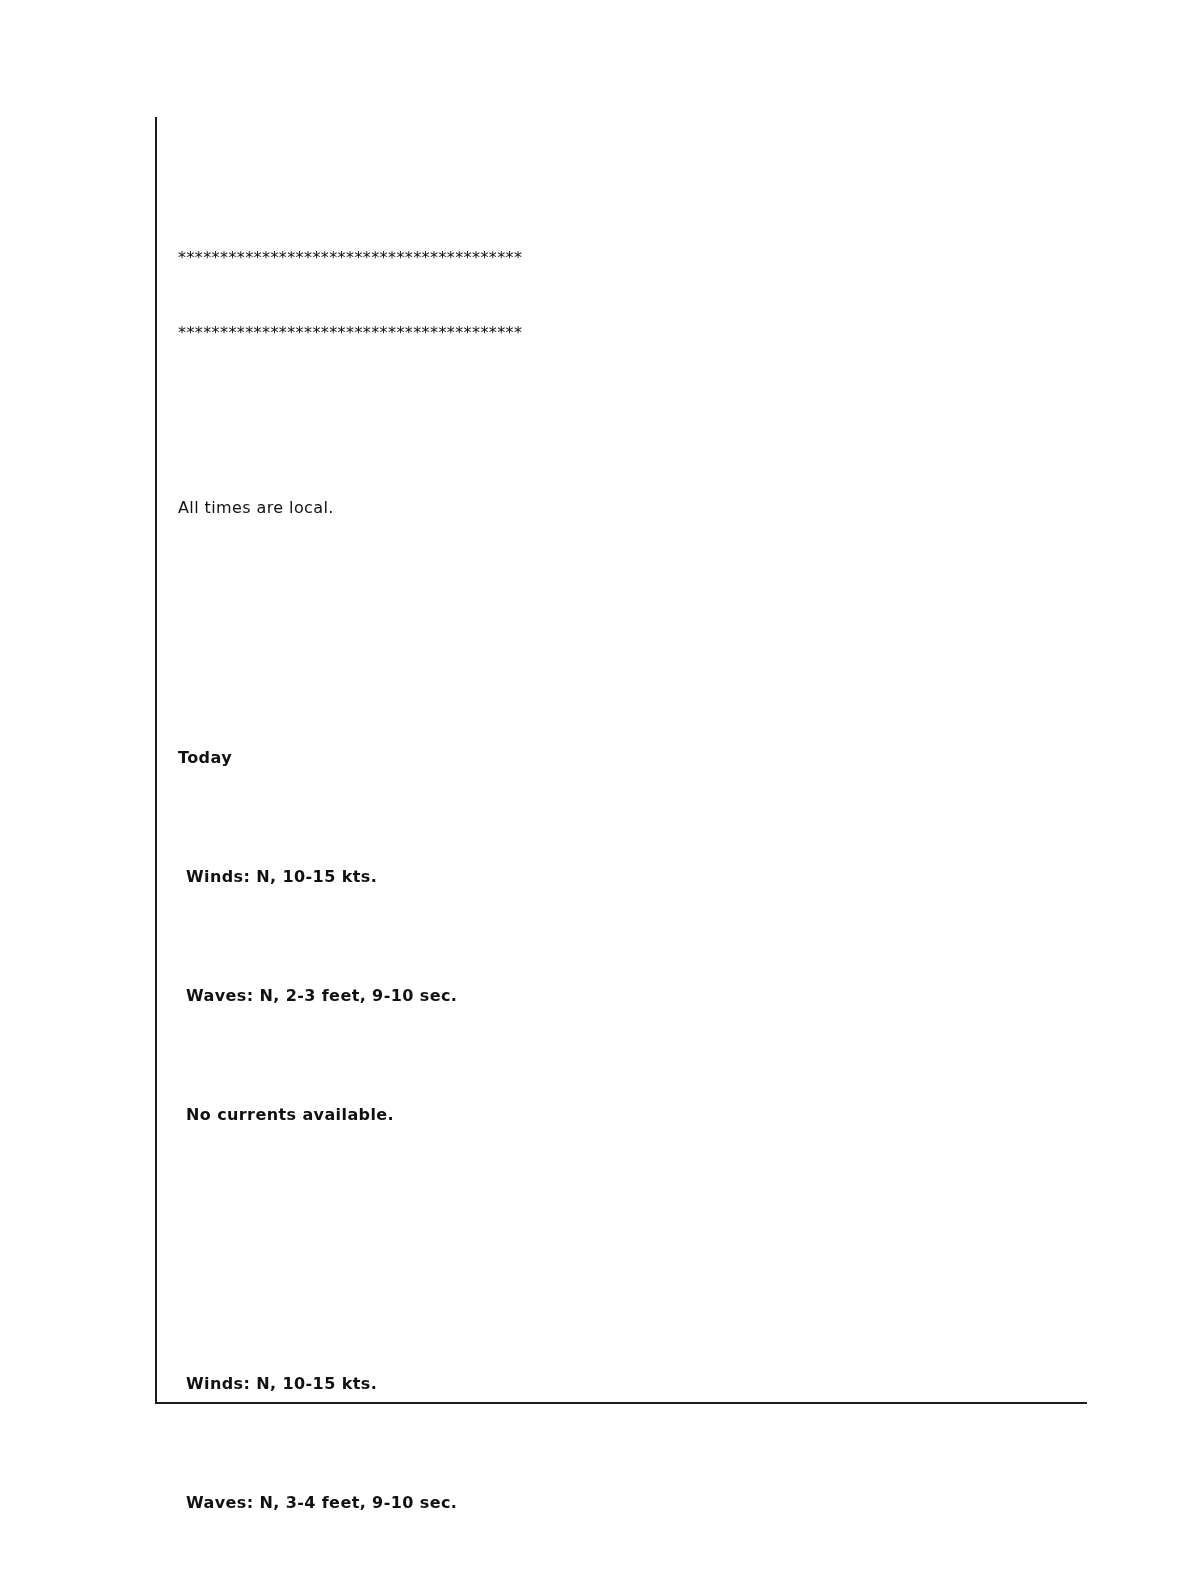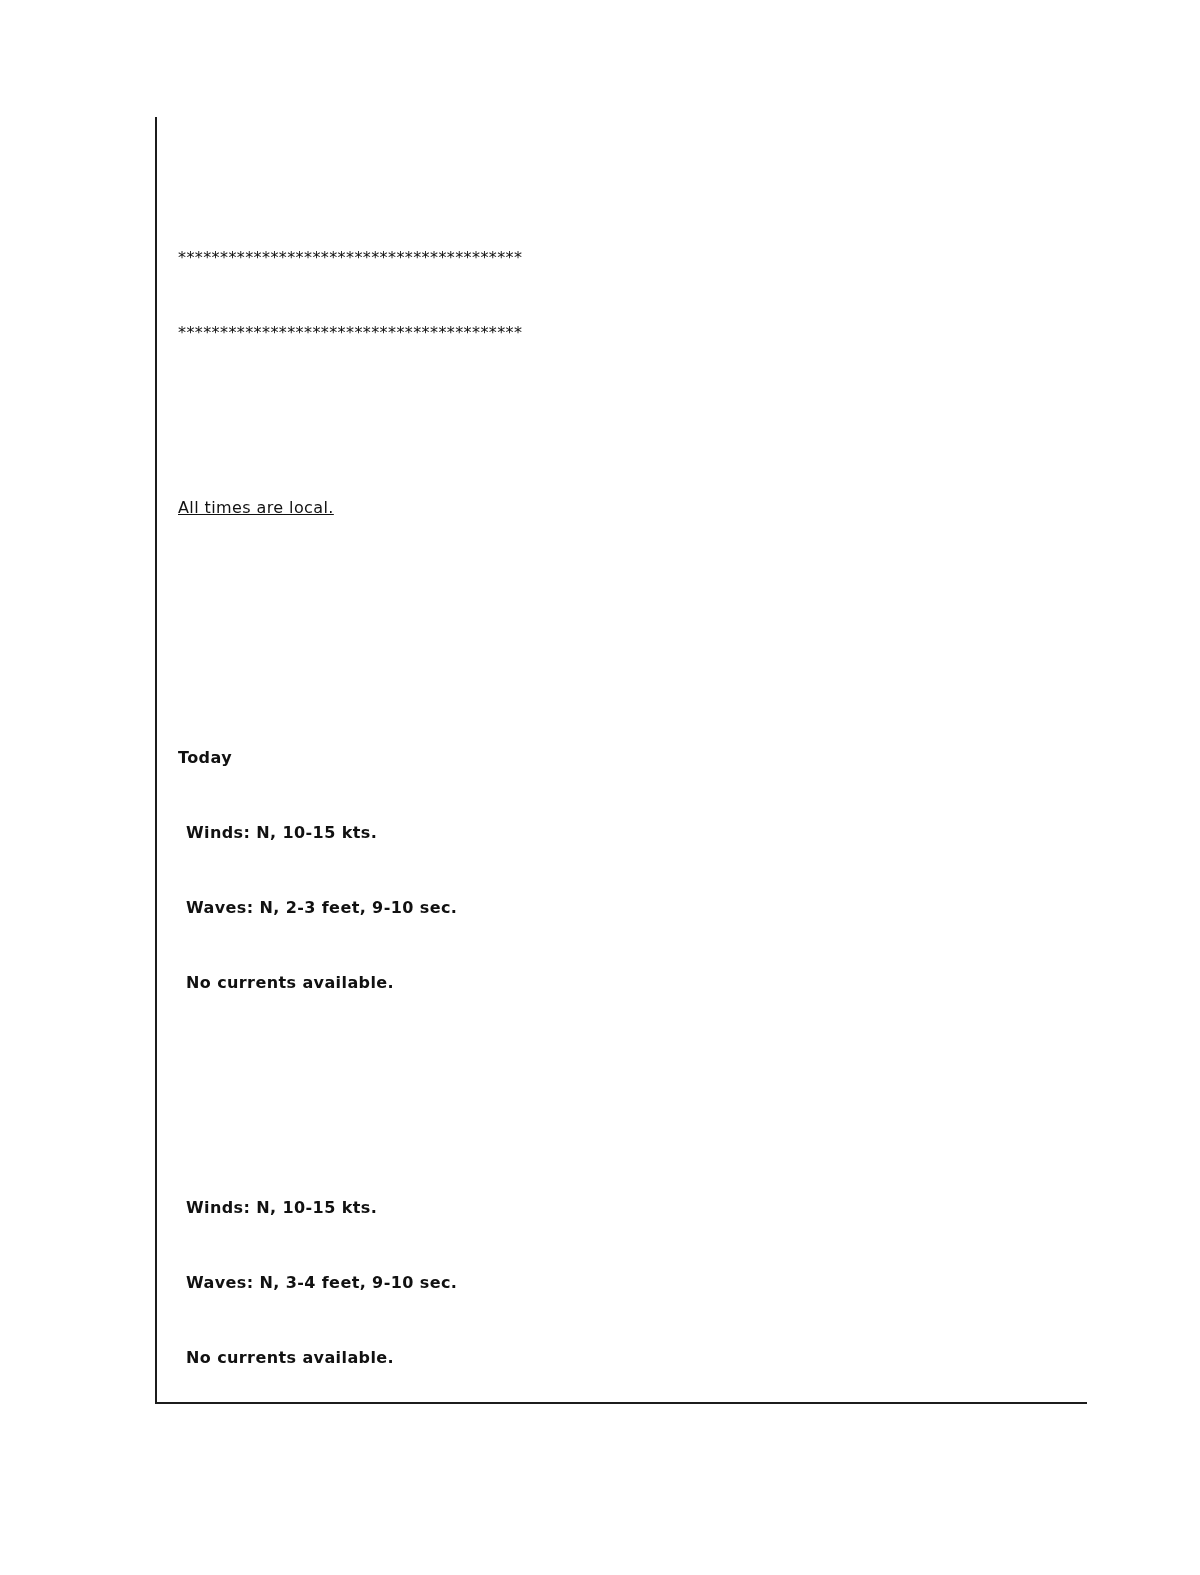--- a/index.html
+++ b/index.html
@@ -30,23 +30,23 @@
     border-bottom: 2px solid #1c1c1c;
     pointer-events: none;
   }
   .content {
     position: absolute;
     left: 178px;
     top: 120px;
     white-space: pre-wrap;
   }
   .hdr { margin-bottom: 25px; }
-  .note { margin-bottom: 25px; text-decoration: underline; }
+  .note { margin-bottom: 25px; }
   .section { margin-bottom: 25px; font-weight: bold; }
-  .detail { padding-left: 8px; }
+  .detail { padding-left: 8px; margin-top: 44px; }
   .line { min-height: 25px; }
 </style>
 </head>
 <body>
 
 <div class="page">
 
   <div class="frame"></div>
 
   <div class="content">

